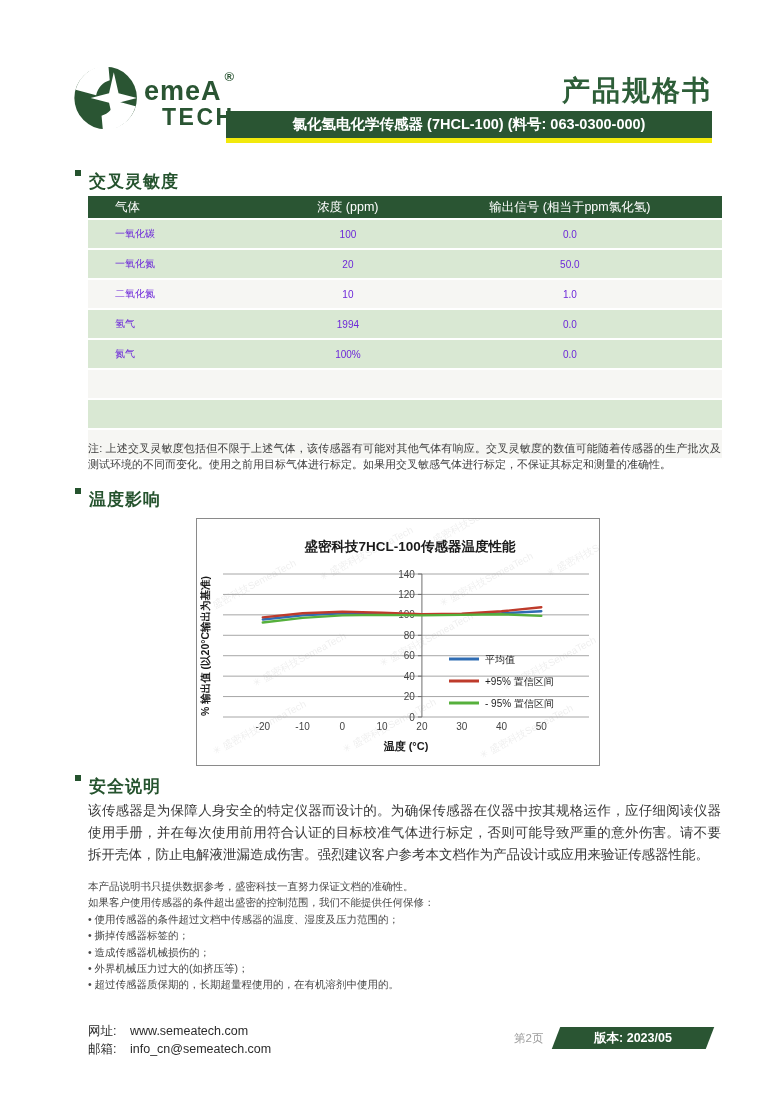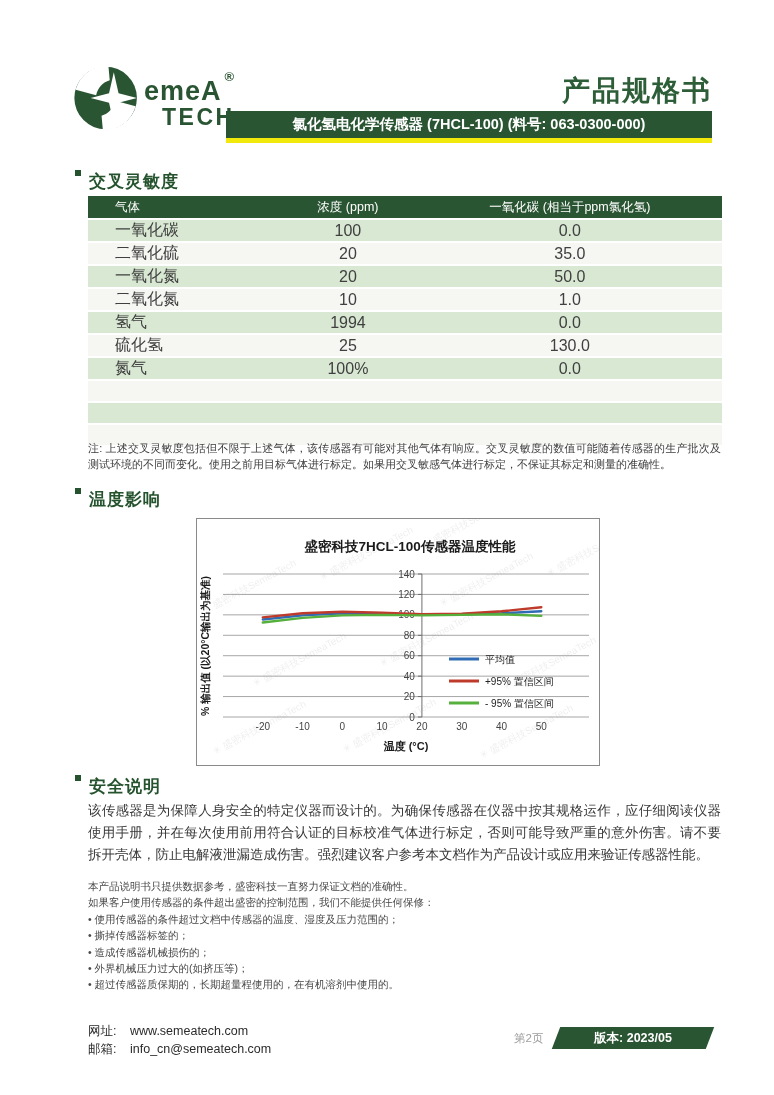--- a/index.html
+++ b/index.html
@@ -28,21 +28,21 @@
 
   
   .section-heading{position:absolute;left:75px;display:flex;align-items:flex-start;}
   .bullet{width:6px;height:6px;background:var(--heading-green);margin-right:8px;flex:none;}
   .section-heading .txt{font-size:17px;font-weight:bold;color:var(--heading-green);letter-spacing:1px;}
   .sec1{top:170px;} .sec2{top:488px;} .sec3{top:775px;}
 
   
   .xs-table{position:absolute;left:88px;top:194px;width:634px;border-collapse:separate;border-spacing:0 2px;}
   .xs-table th{background:var(--brand-green);color:#fff;font-weight:normal;font-size:12.5px;height:22px;}
-  .xs-table td{font-size:16px;color:#404040;height:20px;}
+  .xs-table td{font-size:10px;color:#6d28d9;height:28px;}
   .xs-table th.c0,.xs-table td.c0{width:30%;text-align:left;padding-left:27px;}
   .xs-table th.c1,.xs-table td.c1{width:22%;text-align:center;}
   .xs-table th.c2,.xs-table td.c2{width:48%;text-align:center;}
   .xs-table tr.stripe-a td{background:var(--row-green);}
   .xs-table tr.stripe-b td{background:var(--row-gray);}
   .note{position:absolute;left:88px;top:441px;width:633px;font-size:11px;line-height:1.42;color:#3d3d3d;text-align:justify;}
 
   
   .chart-box{position:absolute;left:196px;top:518px;width:404px;height:248px;border:1px solid #8a8a8a;background:#fff;}
 
@@ -87,53 +87,43 @@
 
   <div class="section-heading sec1">
     <span class="bullet"></span>
     <span class="txt">交叉灵敏度</span>
   </div>
   <table class="xs-table">
     <thead>
         <tr>
           <th class="c0">气体</th>
           <th class="c1">浓度 (ppm)</th>
-          <th class="c2">一氧化碳 (相当于ppm氯化氢)</th>
+          <th class="c2">输出信号 (相当于ppm氯化氢)</th>
         </tr>
       </thead>
     <tbody>
         <tr class="stripe-a">
           <td class="c0">一氧化碳</td>
           <td class="c1">100</td>
           <td class="c2">0.0</td>
-        </tr>
-        <tr class="stripe-b">
-          <td class="c0">二氧化硫</td>
-          <td class="c1">20</td>
-          <td class="c2">35.0</td>
         </tr>
         <tr class="stripe-a">
           <td class="c0">一氧化氮</td>
           <td class="c1">20</td>
           <td class="c2">50.0</td>
         </tr>
         <tr class="stripe-b">
           <td class="c0">二氧化氮</td>
           <td class="c1">10</td>
           <td class="c2">1.0</td>
         </tr>
         <tr class="stripe-a">
           <td class="c0">氢气</td>
           <td class="c1">1994</td>
           <td class="c2">0.0</td>
-        </tr>
-        <tr class="stripe-b">
-          <td class="c0">硫化氢</td>
-          <td class="c1">25</td>
-          <td class="c2">130.0</td>
         </tr>
         <tr class="stripe-a">
           <td class="c0">氮气</td>
           <td class="c1">100%</td>
           <td class="c2">0.0</td>
         </tr>
         <tr class="stripe-b">
           <td class="c0"></td>
           <td class="c1"></td>
           <td class="c2"></td>

